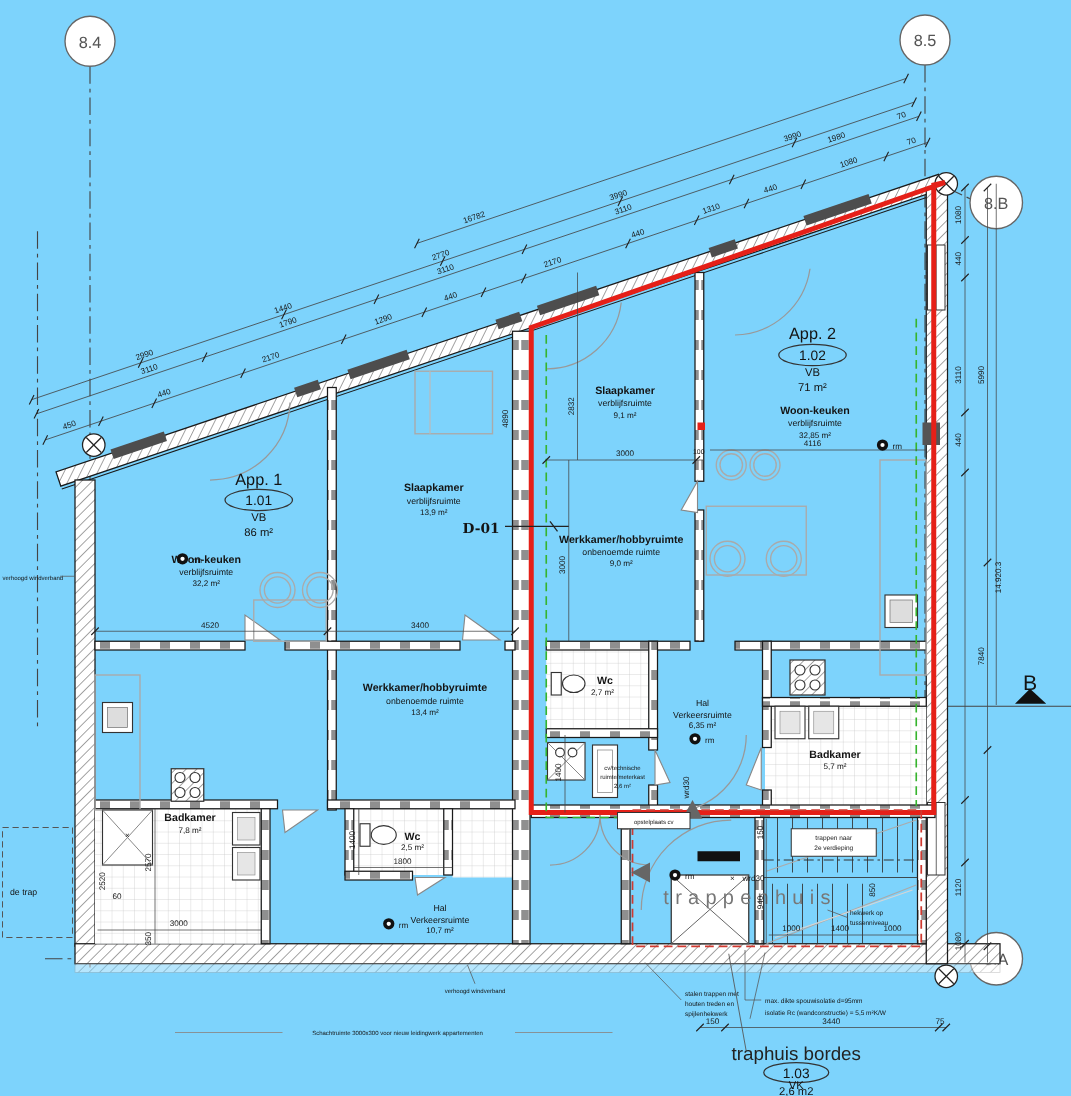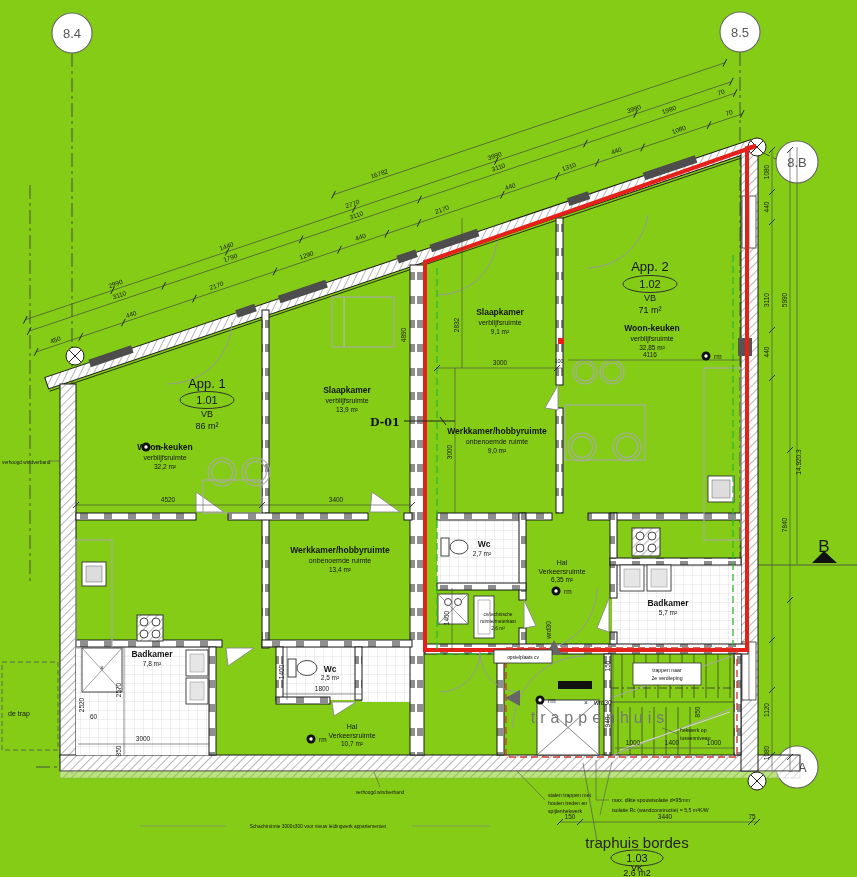--- a/index.html
+++ b/index.html
@@ -1,16 +1,16 @@
 <!DOCTYPE html>
 <html><head>
 <meta charset="utf-8">
 <style>
   html,body{margin:0;padding:0;background:#fff;}
-  #sheet{position:relative;width:857px;height:877px;background:#84cc16;overflow:hidden;}
+  #sheet{position:relative;width:857px;height:877px;background:#7dd3fc;overflow:hidden;}
   svg{position:absolute;left:0;top:0;}
   text{font-family:"Liberation Sans",sans-serif;fill:#141414;}
   .ctr{text-anchor:middle;}
   .d{font-size:6.5px;fill:#1a1a1a;}
   .dsm{font-size:5.5px;fill:#1a1a1a;}
   .app-name{font-size:13px;}
   .app-num{font-size:11px;}
   .app-sub{font-size:9px;}
   .room-name{font-size:8.5px;font-weight:bold;}
   .room-type{font-size:7px;}

